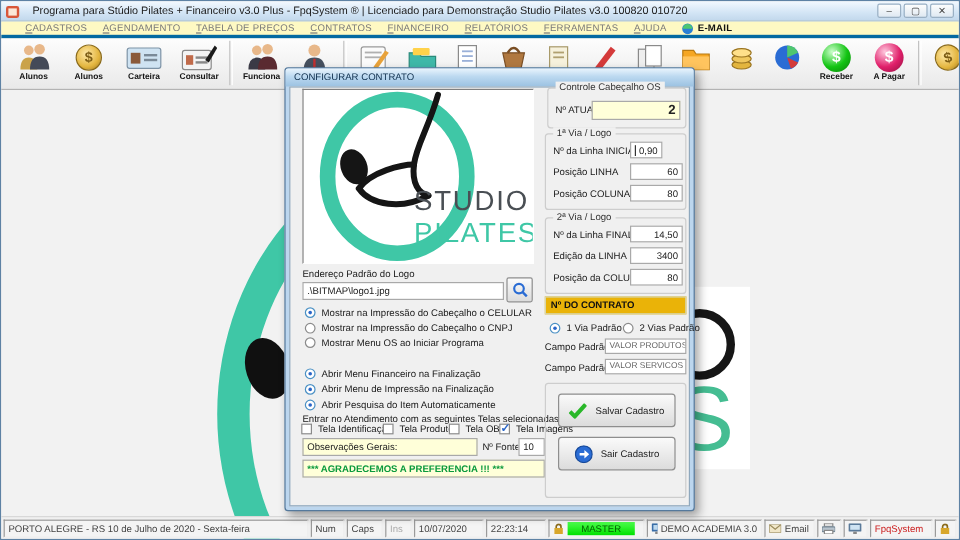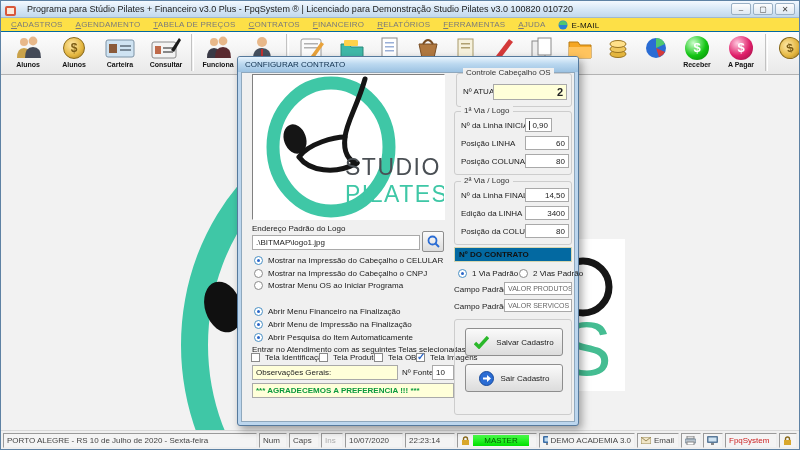--- a/index.html
+++ b/index.html
@@ -9,24 +9,24 @@
 
   
   .titlebar{position:absolute;left:0;top:0;right:0;height:17px;background:linear-gradient(#f3f9ff,#d3e5f5 60%,#c2d8ec);border-bottom:1px solid #9fb9cf;display:flex;align-items:center;padding:0 4px;gap:10px}
   .appicon{width:12px;height:12px;flex:none}
   .title{font-size:9px;color:#1c1c1c;white-space:nowrap;overflow:hidden}
   .winbtns{margin-left:auto;display:flex;gap:2px}
   .wbtn{width:20px;height:12px;border:1px solid #9ab0c4;border-radius:2px;background:linear-gradient(#fdfdfd,#dfe9f2);font-size:8px;color:#444;display:flex;align-items:center;justify-content:center}
   .wbtn.min::after{content:"–"} .wbtn.max::after{content:"▢"} .wbtn.cls::after{content:"✕"}
 
   
-  .menubar{position:absolute;left:0;top:17px;right:0;height:14px;background:#fde047;border-bottom:1px solid #0369a1;display:flex;align-items:center;padding:0 10px;gap:13px}
+  .menubar{position:absolute;left:0;top:17px;right:0;height:14px;background:#fef9c3;border-bottom:3px solid #0369a1;display:flex;align-items:center;padding:0 20px;gap:13px}
   .mi{display:inline-block;font-size:8px;color:#7a7a7a;letter-spacing:.2px}
   .mi::first-letter{text-decoration:underline}
-  .mi.email{color:#111;font-weight:normal;display:flex;align-items:flex-end;gap:3px}
+  .mi.email{color:#111;font-weight:bold;display:flex;align-items:flex-start;gap:3px}
   .mi.email::first-letter{text-decoration:none}
 
   
   .toolbar{position:absolute;left:0;top:31px;right:0;height:43px;background:linear-gradient(#fdfdfd,#e9e9e9);border-bottom:1px solid #b3b3b3;display:flex;align-items:flex-start;padding:2px 2px 0 4px}
   .tbtn{display:flex;flex-direction:column;align-items:center;flex:none}
   .tbtn .ico{height:27px;display:flex;align-items:center;justify-content:center}
   .tbtn .lbl{font-size:7px;font-weight:bold;color:#141414;white-space:nowrap}
   .sep{flex:none;width:3px;height:37px;border-left:1px solid #c2c2c2;border-right:1px solid #fff;margin:0 2px}
   .ball{width:24px;height:24px;border-radius:50%;display:flex;align-items:center;justify-content:center;color:#fff;font-weight:bold;font-size:13px}
   .ball.green{background:radial-gradient(circle at 35% 30%,#ccffcc,#12c412 55%,#0a7d0a)}
@@ -56,21 +56,21 @@
   .grp .cap{position:absolute;top:-6px;left:6px;background:#f0f0f0;padding:0 3px;font-size:8px;color:#333;white-space:nowrap}
   .radio{width:9px;height:9px;border-radius:50%;border:1px solid #8b8b8b;background:#fff;flex:none;position:relative}
   .radio.on{border-color:#4a90c4}
   .radio.on::after{content:"";position:absolute;inset:2px;border-radius:50%;background:#2a66c8}
   .cb{width:9px;height:9px;border:1px solid#8a8a8a;background:#fff;flex:none;position:relative}
   .cb.on::after{content:"✓";position:absolute;top:-3px;left:0;color:#2a66c8;font-size:10px;font-weight:bold}
   .optrow{position:absolute;display:flex;align-items:center;gap:5px;font-size:8px;color:#1a1a1a;white-space:nowrap}
   .logoBox{position:absolute;left:14px;top:17px;width:193px;height:146px;background:#fff;border:1px solid;border-color:#808080 #fff #fff #808080}
   .magbtn{position:absolute;left:184px;top:174px;width:22px;height:21px;background:linear-gradient(#fbfbfb,#dcdcdc);border:1px solid #8e8e8e;border-radius:2px;display:flex;align-items:center;justify-content:center}
   .pbtn{position:absolute;background:linear-gradient(#fafafa,#dcdcdc);border:1px solid #8e8e8e;border-radius:3px;display:flex;align-items:center;justify-content:center;gap:7px;font-size:8px;color:#222}
-  .banner{position:absolute;background:#0369a1;border:1px solid #d6d6b0;font-size:8px;font-weight:bold;color:#111;display:flex;align-items:center;padding:0 4px}
+  .banner{position:absolute;background:#eab308;border:1px solid #d6d6b0;font-size:8px;font-weight:bold;color:#111;display:flex;align-items:center;padding:0 4px}
   .msg{color:#0a9a3c;font-weight:bold}
 
   
   .statusbar{position:absolute;left:0;bottom:0;right:0;height:19px;background:#f0f0f0;border-top:1px solid #d8d8d8;display:flex;align-items:center;gap:2px;padding:0 2px;font-size:8px;color:#444}
   .pan{height:15px;border:1px solid;border-color:#9a9a9a #eee #eee #9a9a9a;background:#f4f4f4;display:flex;align-items:center;padding:0 3px;gap:3px;white-space:nowrap;overflow:hidden;flex:none}
   .pan.grow{flex:1 1 auto}
   .master{background:linear-gradient(#4dff4d,#00e000);color:#006400;font-weight:normal;width:56px;height:11px;display:flex;align-items:center;justify-content:center}
   .brand{color:#cc2222}
   .gray{color:#ababab}
 </style>

